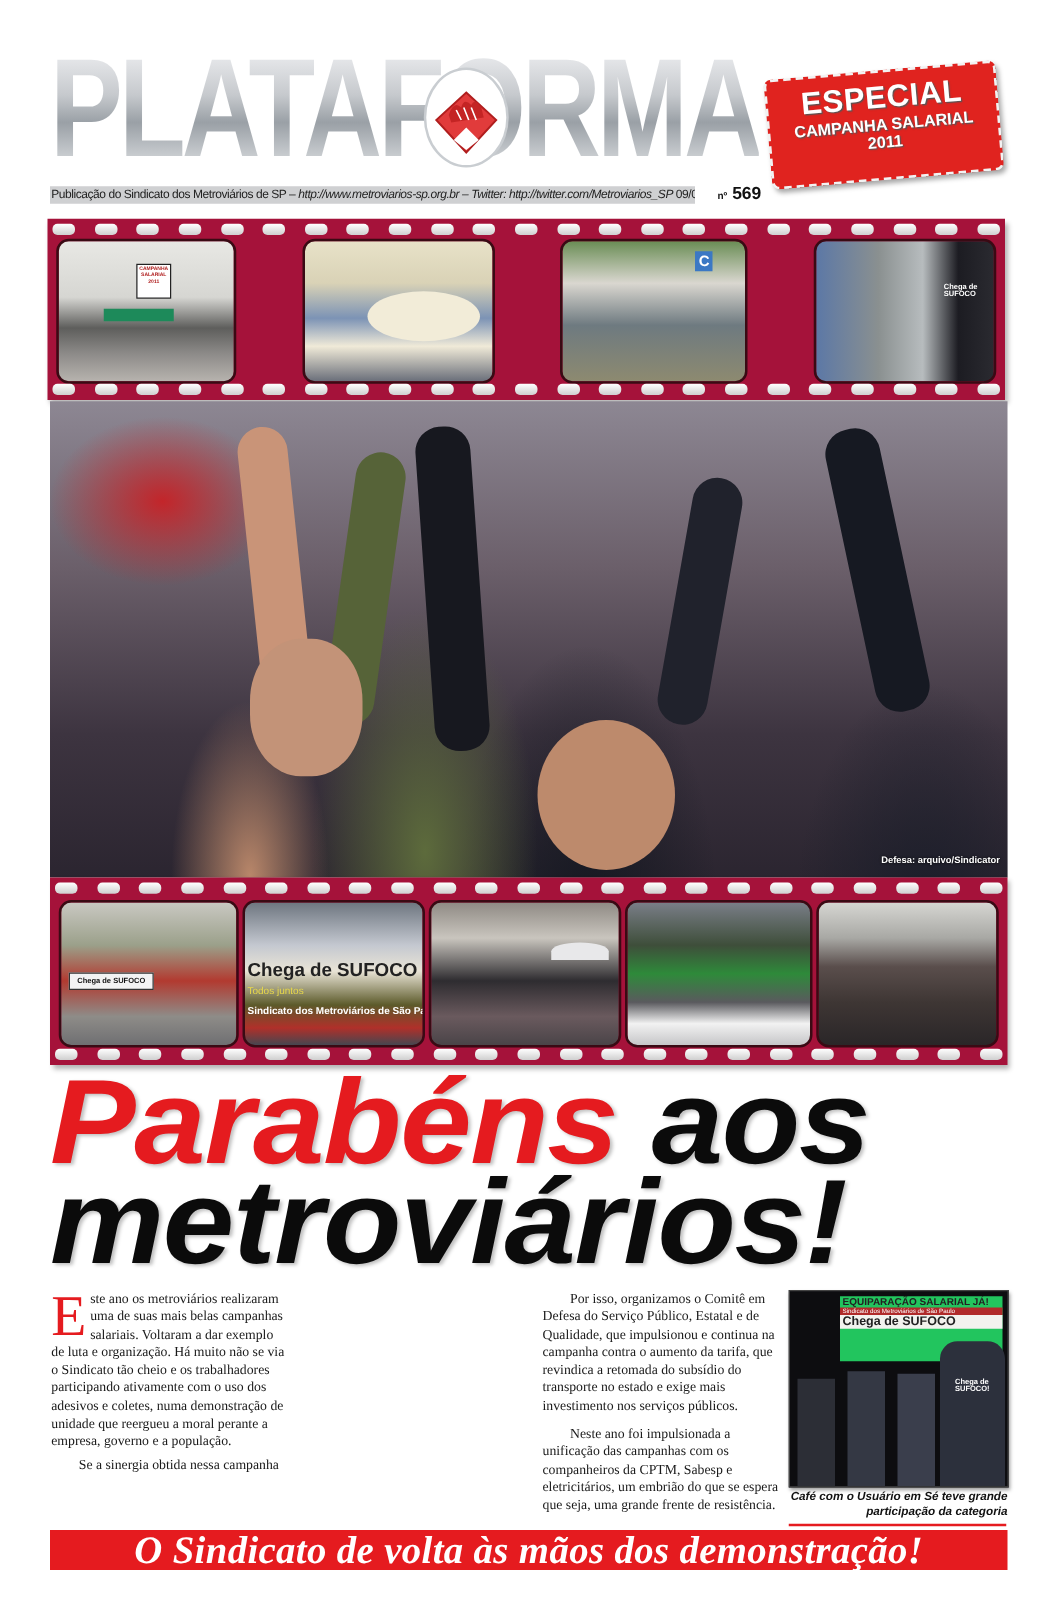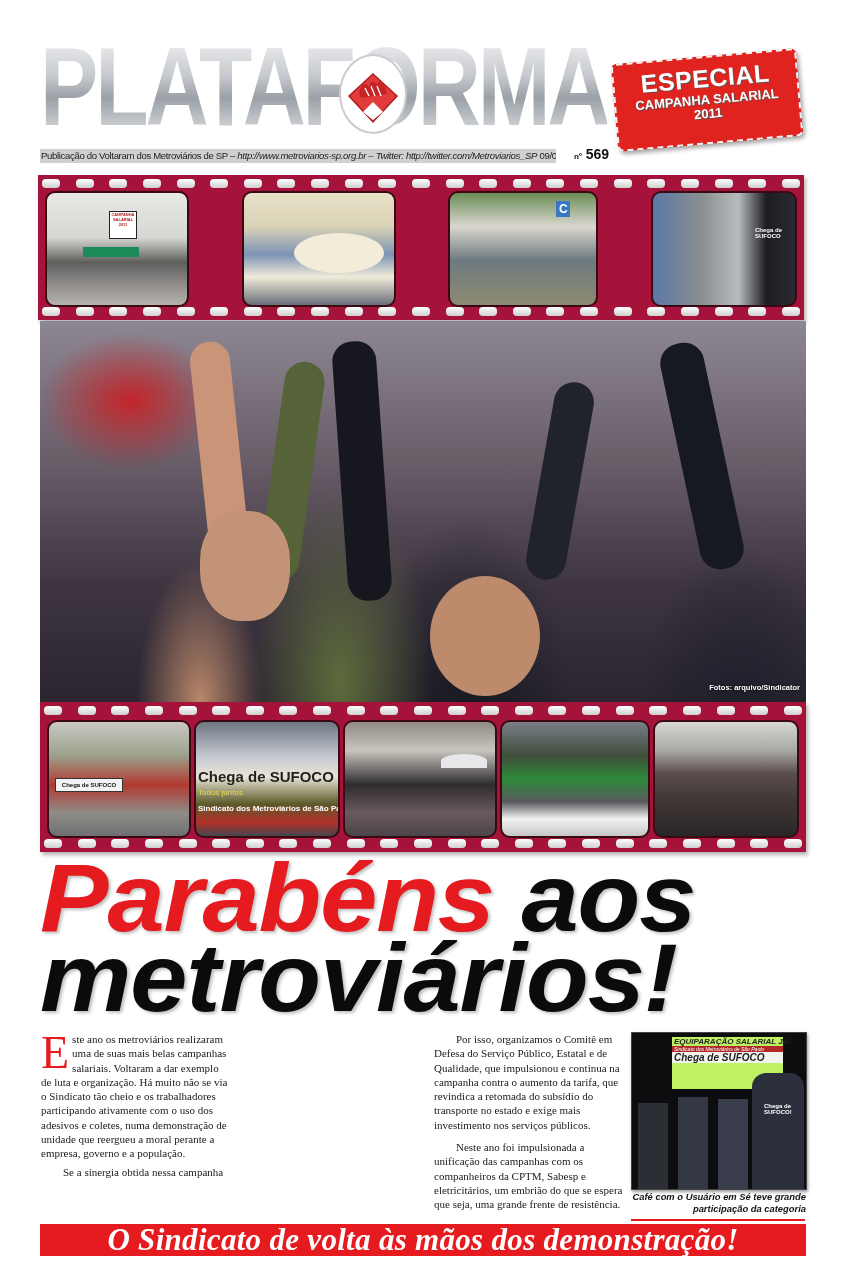--- a/index.html
+++ b/index.html
@@ -73,21 +73,21 @@
     <svg width="52" height="58" viewBox="0 0 52 58">
       <polygon points="26,8 50,30 26,56 2,30" fill="#e13b3b" stroke="#b01e1e" stroke-width="1.5"></polygon>
       <polygon points="26,36 36,46 26,54 16,46" fill="#ffffff"></polygon>
       <path d="M12 26 Q16 14 22 20 Q24 12 30 18 Q33 12 38 20 L40 28 L14 32 Z" fill="#c42424"></path>
       <path d="M18 22 L22 30 M24 20 L28 30 M30 20 L34 30" stroke="#fff" stroke-width="1.3" fill="none"></path>
     </svg>
   </div>
 </div>
 
 <div class="publine">
-  <span>Publicação do Voltaram dos Metroviários de SP –</span>
+  <span>Publicação do Sindicato dos Metroviários de SP –</span>
   <i>http://www.metroviarios-sp.org.br</i>
   <i>– Twitter:</i>
   <i>http://twitter.com/Metroviarios_SP</i>
   <span>09/06/11</span>
 </div>
 <div class="issue">
   <small>nº</small>
   <span>569</span>
 </div>
 
@@ -166,21 +166,21 @@
 </div>
 
 <div class="bigphoto">
   <div class="arm" style="left:160px;top:20px;width:40px;height:230px;background:#c99478;transform:rotate(-6deg);"></div>
   <div class="arm" style="left:232px;top:40px;width:40px;height:220px;background:#566338;transform:rotate(8deg);"></div>
   <div class="arm" style="left:300px;top:20px;width:44px;height:260px;background:#17181f;transform:rotate(-4deg);"></div>
   <div class="arm" style="left:500px;top:60px;width:40px;height:200px;background:#20222c;transform:rotate(10deg);"></div>
   <div class="arm" style="left:640px;top:20px;width:44px;height:230px;background:#161922;transform:rotate(-12deg);"></div>
   <div style="position:absolute;left:160px;top:190px;width:90px;height:110px;border-radius:45%;background:#c39378;"></div>
   <div style="position:absolute;left:390px;top:255px;width:110px;height:120px;border-radius:50%;background:#bd8a6c;"></div>
-  <div class="fotos">Fotos: arquivo/Sindicator</div>
+  <div class="fotos">Defesa: arquivo/Sindicator</div>
 </div>
 
 <div class="film" style="left:40px; top:702px; width:766px; height:150px;">
   <div class="holes" style="top:4px;">
     <i class="hole"></i>
       <i class="hole"></i>
       <i class="hole"></i>
       <i class="hole"></i>
       <i class="hole"></i>
       <i class="hole"></i>
@@ -259,21 +259,21 @@
 
 <div class="col" style="left:240px;">
 </div>
 
 <div class="col" style="left:434px;">
   <p class="ind" style="margin-top:0;">Por isso, organizamos o Comitê em Defesa do Serviço Público, Estatal e de Qualidade, que impulsionou e continua na campanha contra o aumento da tarifa, que revindica a retomada do subsídio do transporte no estado e exige mais investimento nos serviços públicos.</p>
   <p class="ind" style="margin-top:8px;">Neste ano foi impulsionada a unificação das campanhas com os companheiros da CPTM, Sabesp e eletricitários, um embrião do que se espera que seja, uma grande frente de resistência.</p>
 </div>
 
 <div class="sidephoto">
-  <div style="position:absolute;left:40px;top:4px;width:111px;height:52px;background:#bef264;font-style:italic;">
+  <div style="position:absolute;left:40px;top:4px;width:130px;height:52px;background:#22c55e;">
     <div style="font-size:8px;font-weight:bold;color:#222;white-space:nowrap;padding-left:2px;">EQUIPARAÇÃO SALARIAL JÁ!</div>
     <div style="background:#b02a2a;color:#fff;font-size:5px;padding-left:2px;white-space:nowrap;">Sindicato dos Metroviários de São Paulo</div>
     <div style="background:#f2f2ee;font-size:10px;font-weight:bold;color:#222;padding-left:2px;white-space:nowrap;">Chega de SUFOCO</div>
   </div>
   <div style="position:absolute;left:6px;top:70px;width:30px;height:86px;background:#2c2e36;"></div>
   <div style="position:absolute;left:46px;top:64px;width:30px;height:92px;background:#343844;"></div>
   <div style="position:absolute;left:86px;top:66px;width:30px;height:90px;background:#3a3e4c;"></div>
   <div style="position:absolute;left:120px;top:40px;width:52px;height:116px;background:#2c303c;border-radius:14px 14px 0 0;">
     <div style="position:absolute;left:12px;top:30px;color:#fff;font-size:6px;font-weight:bold;width:34px;">Chega de SUFOCO!</div>
   </div>

